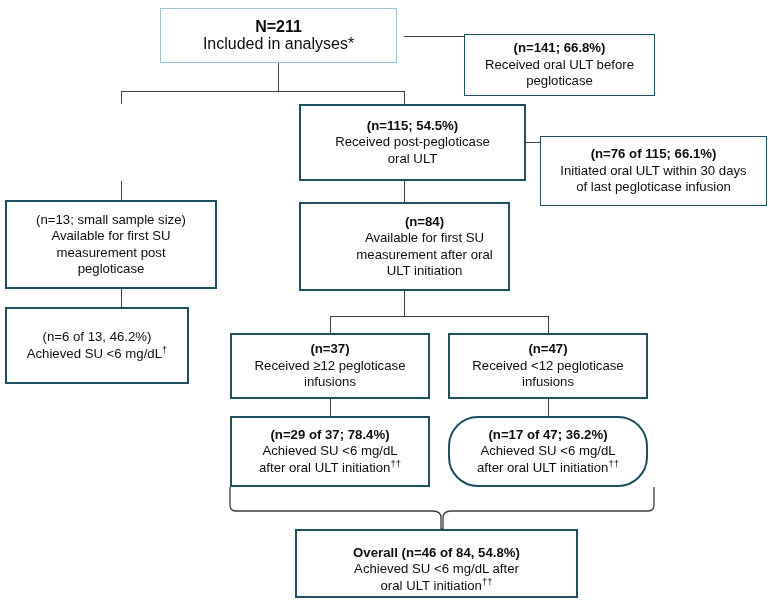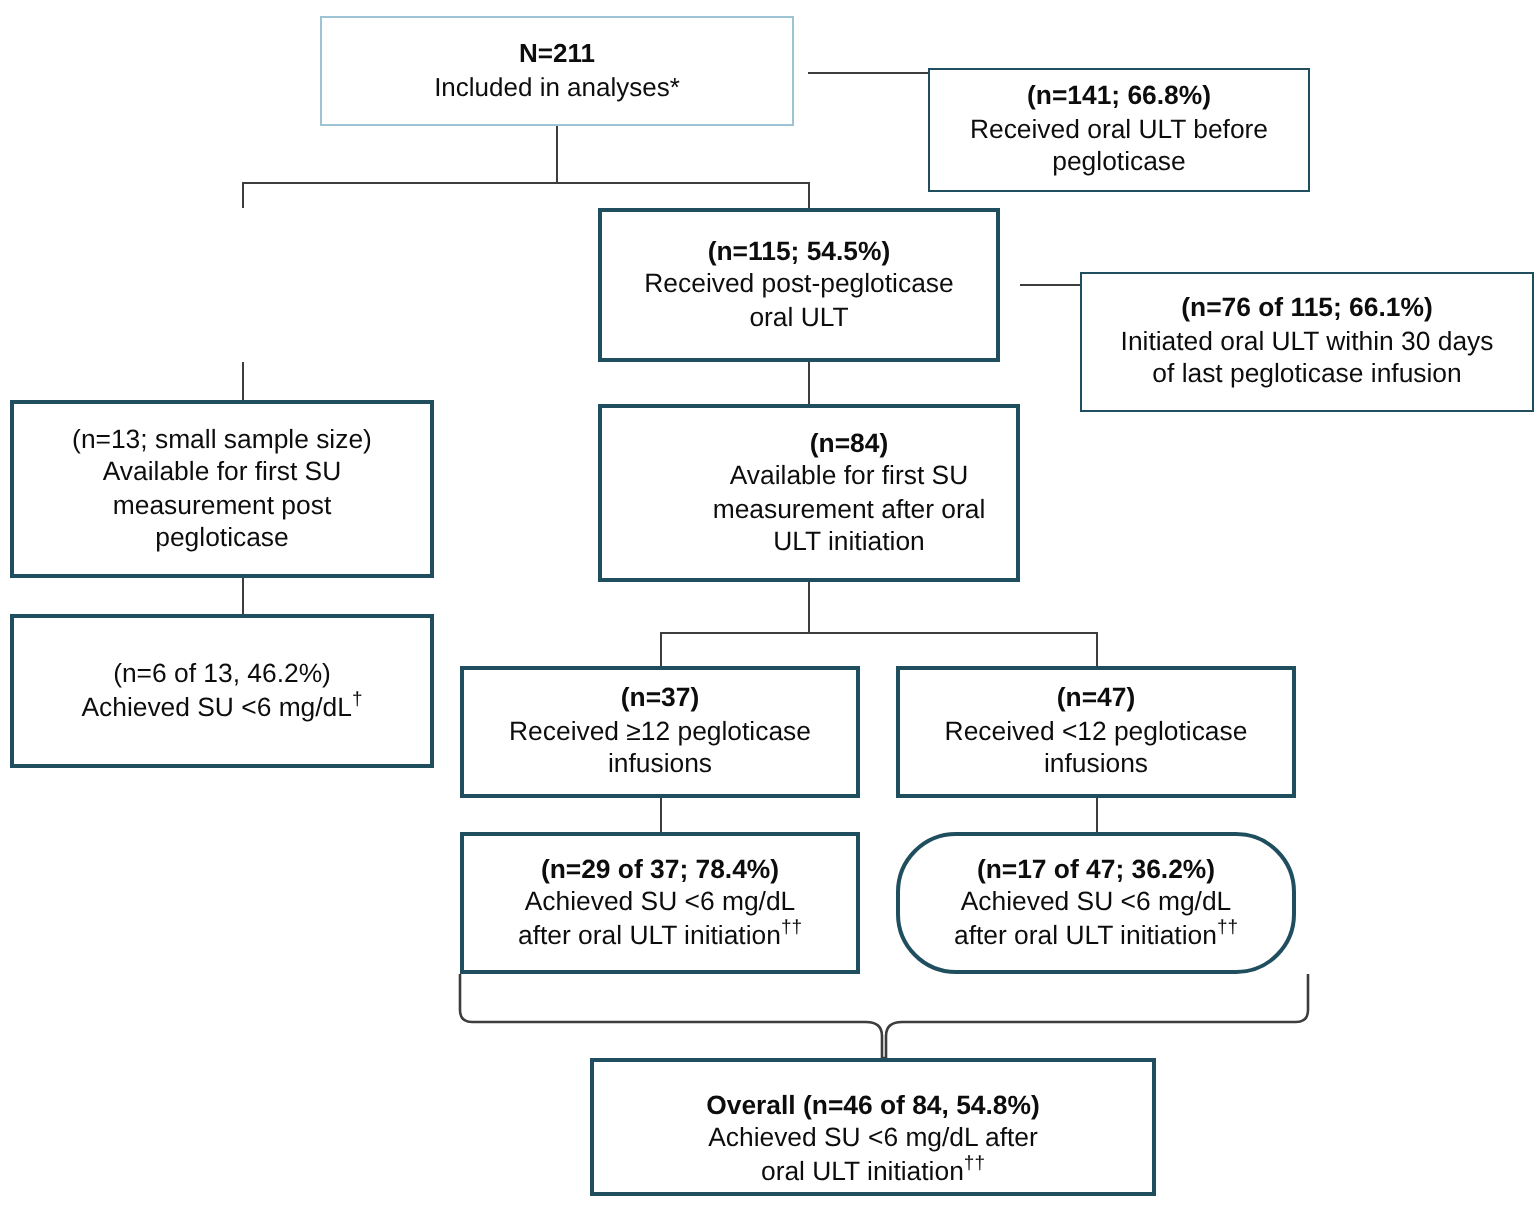--- a/index.html
+++ b/index.html
@@ -33,21 +33,21 @@
     line-height: 16.5px;
     padding: 2px 4px;
     z-index: 5;
   }
   .box .ln { display: block; white-space: nowrap; }
   .box .b  { font-weight: bold; }
   .box.thin { border-width: 1.5px; margin-top: 28px; }
   .box.thick { border-width: 2.5px; }
   .box.topbox {
     border: 1.5px solid #9dc3d4;
-    font-size: 13px;
+    font-size: 16px;
   }
   sup {
     font-size: 0.72em;
     vertical-align: super;
     line-height: 0;
   }
 
   
   .ln-v, .ln-h {
     position: absolute;
@@ -106,40 +106,40 @@
     <span class="ln">Included in analyses*</span>
   </div>
 
   <div class="box thin" style="left:464px; top:6px; width:191px; height:62px;">
     <span class="ln b">(n=141; 66.8%)</span>
     <span class="ln">Received oral ULT before</span>
     <span class="ln">pegloticase</span>
   </div>
 
 
-  <div class="box thick" style="left:299px; top:104px; width:201px; height:77px;">
+  <div class="box thick" style="left:299px; top:104px; width:227px; height:77px;">
     <span class="ln b">(n=115; 54.5%)</span>
     <span class="ln">Received post-pegloticase</span>
     <span class="ln">oral ULT</span>
   </div>
 
   <div class="box thin" style="left:540px; top:108px; width:227px; height:70px;">
     <span class="ln b">(n=76 of 115; 66.1%)</span>
     <span class="ln">Initiated oral ULT within 30 days</span>
     <span class="ln">of last pegloticase infusion</span>
   </div>
 
   <div class="box" style="left:5px; top:200px; width:212px; height:89px;align-items:center;">
     <span class="ln">(n=13; small sample size)</span>
     <span class="ln">Available for first SU</span>
     <span class="ln">measurement post</span>
     <span class="ln">pegloticase</span>
   </div>
 
-  <div class="box" style="left:5px; top:307px; width:212px; height:77px;">
+  <div class="box" style="left:5px; top:307px; width:184px; height:77px;">
     <span class="ln">(n=6 of 13, 46.2%)</span>
     <span class="ln"><span>Achieved SU &lt;6 mg/dL</span><sup>†</sup></span>
   </div>
 
   <div class="box" style="left:299px; top:202px; width:211px; height:89px;padding-left:44px;">
     <span class="ln b">(n=84)</span>
     <span class="ln">Available for first SU</span>
     <span class="ln">measurement after oral</span>
     <span class="ln">ULT initiation</span>
   </div>

